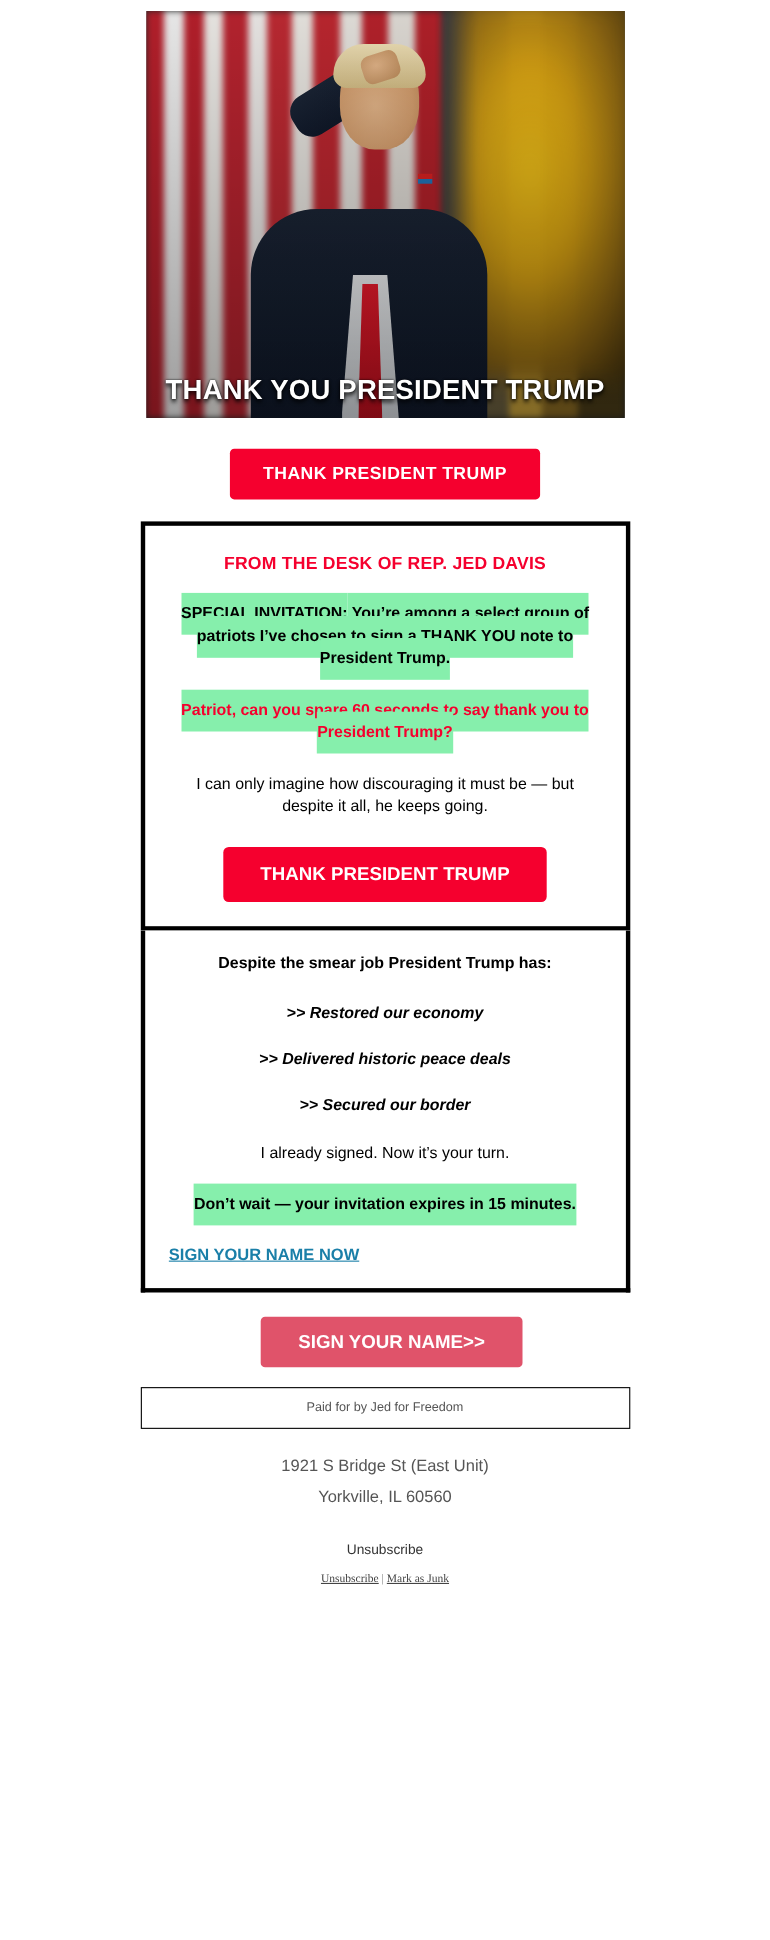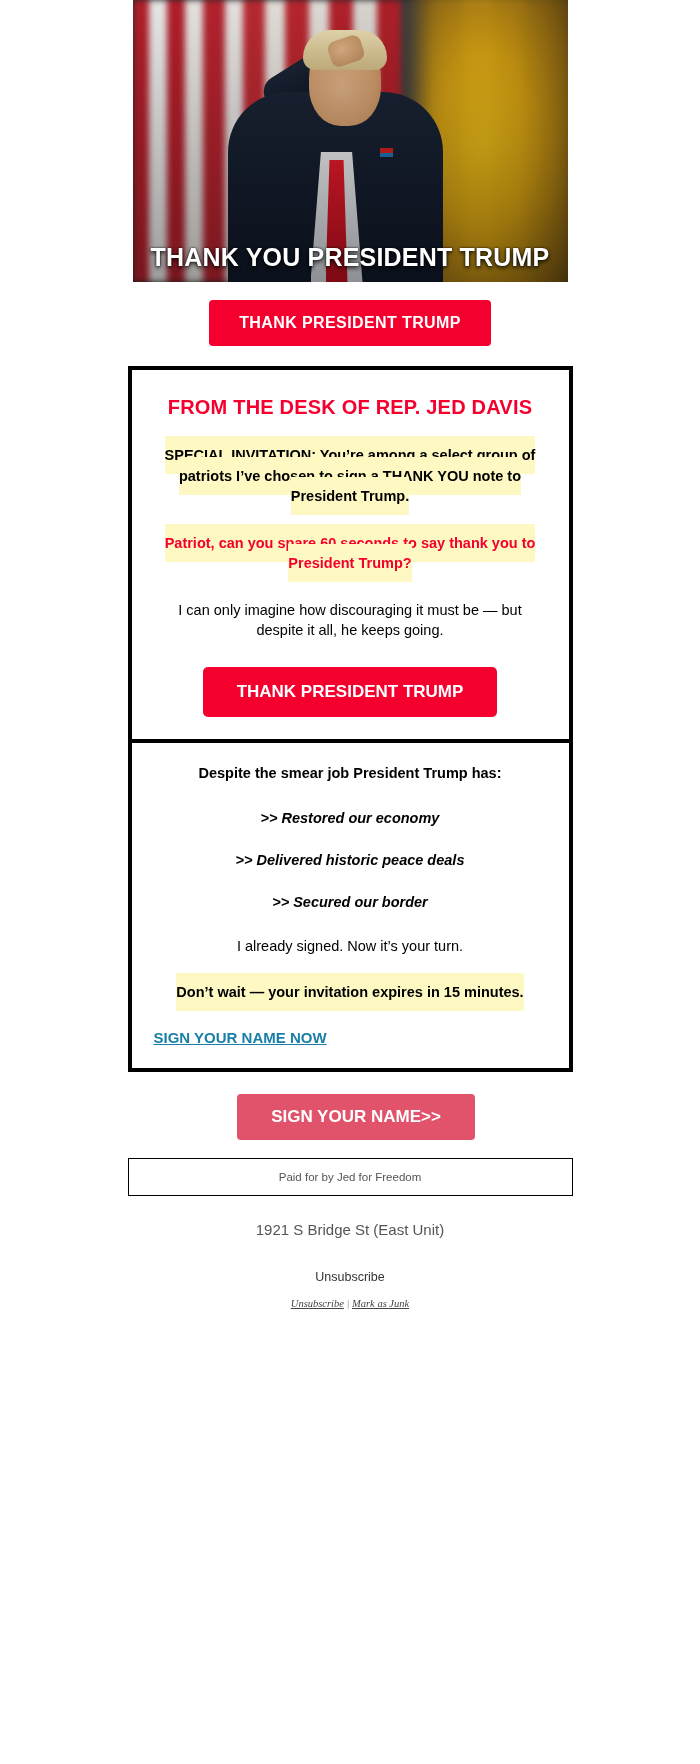--- a/index.html
+++ b/index.html
@@ -17,22 +17,22 @@
 
   .email-wrap {
     width: 700px;
     margin: 0 auto;
     padding: 0;
   }
 
   
   .hero {
     width: 435px;
-    height: 282px;
-    margin: 0 auto;
+    height: 370px;
+    margin: 10px auto;
     position: relative;
     overflow: hidden;
     background: #2a2a2a;
   }
   .hero-bg {
     position: absolute;
     inset: 0;
     background:
       linear-gradient(90deg,
         #b9202c 0px, #b9202c 16px,
@@ -187,38 +187,38 @@
     background: #ffffff;
     padding: 16px 22px 22px 22px;
   }
   .box-two {
     border-top: none;
     padding-top: 20px;
   }
 
   .from-desk {
     color: #f5002e;
-    font-size: 20px;
+    font-size: 16px;
     font-weight: 700;
     text-align: center;
     letter-spacing: 0.2px;
     margin: 10px 0 26px 0;
   }
 
   .p {
     text-align: center;
     font-size: 14.5px;
     line-height: 1.42;
     color: #000000;
     margin: 0 0 26px 0;
   }
   .p:last-child { margin-bottom: 0; }
 
   .hl {
-    background: #fef9c3;
+    background: #86efac;
     padding: 11px 0;
     box-decoration-break: clone;
     -webkit-box-decoration-break: clone;
   }
   .bold { font-weight: 700; }
   .red { color: #f5002e; }
 
   .inner-cta {
     text-align: center;
     margin-top: 6px;
@@ -297,21 +297,20 @@
     margin-top: 26px;
     cursor: pointer;
   }
   .unsub-small {
     text-align: center;
     font-size: 10.5px;
     color: #444444;
     margin-top: 14px;
     padding-bottom: 16px;
     font-family: "Liberation Serif", serif;
-    font-style: italic;
   }
   .unsub-small a {
     color: #444444;
     text-decoration: underline;
     cursor: pointer;
   }
   .sep { color: #888; }
 </style>
 </head>
 <body>
@@ -374,20 +373,21 @@
   <div class="cta-row2">
     <a class="btn-pink">SIGN YOUR NAME&gt;&gt;</a>
   </div>
 
   <div class="paid-box">
     <span>Paid for by Jed for Freedom</span>
   </div>
 
   <div class="addr">
     <div>1921 S Bridge St (East Unit)</div>
+    <div>Yorkville, IL 60560</div>
   </div>
 
   <div class="unsub">Unsubscribe</div>
 
   <div class="unsub-small">
     <a>Unsubscribe</a><span class="sep"> | </span><a>Mark as Junk</a>
   </div>
 
 </div>
 

